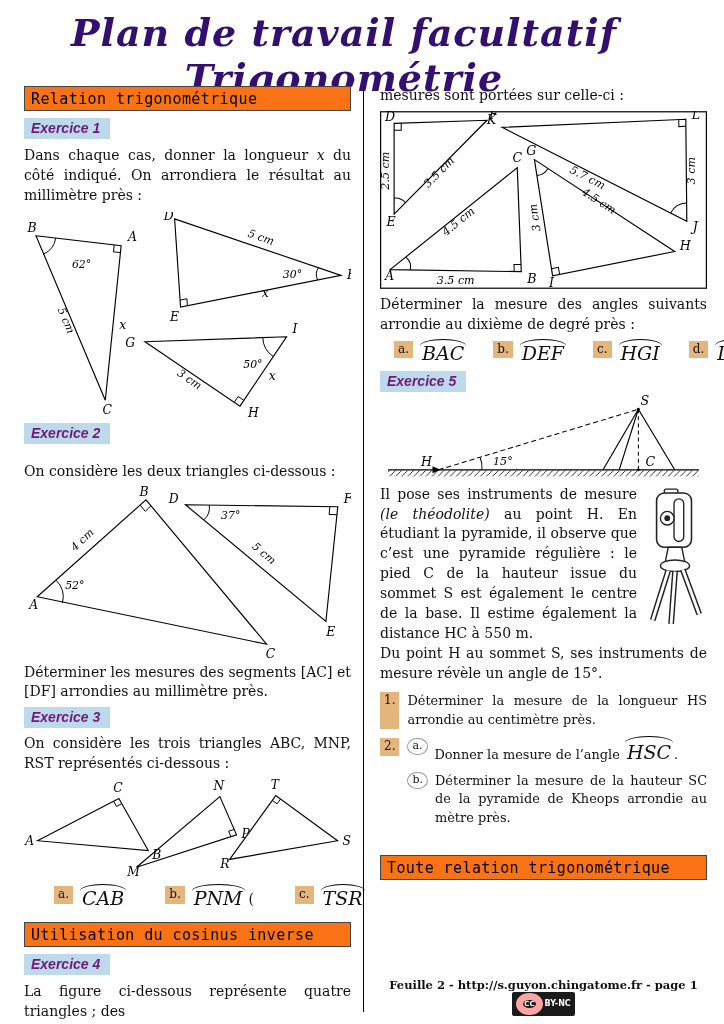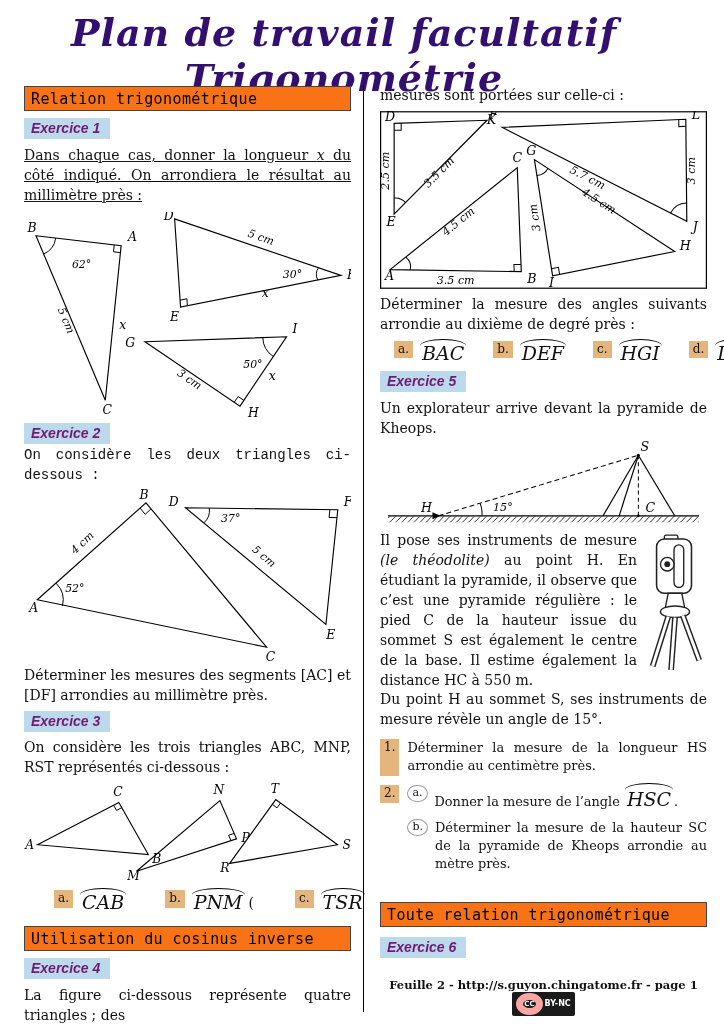--- a/index.html
+++ b/index.html
@@ -53,21 +53,21 @@
 
   <div class="title">Plan de travail facultatif Trigonométrie</div>
   <div class="divider"></div>
 
   <div class="col col-left">
 
     <div class="section-box">Relation trigonométrique</div>
 
     <div style="margin-top:7px;"><span class="ex-badge">Exercice 1</span></div>
 
-    <div class="para" style="margin-top:7px;text-decoration:underline;"><span>Dans chaque cas, donner la longueur </span><span class="mi">x</span><span> du côté indiqué. On arrondiera le résultat au millimètre près :</span></div>
+    <div class="para" style="margin-top:7px;"><span>Dans chaque cas, donner la longueur </span><span class="mi">x</span><span> du côté indiqué. On arrondiera le résultat au millimètre près :</span></div>
 
     <svg width="327" height="206" viewBox="0 0 330 208" style="margin-top:6px;display:block;">
       <g>
         <polygon class="edge" points="12,24 98,34 82,190"></polygon>
         <polyline class="mark" points="91,33.2 90.3,40.2 97.3,41"></polyline>
         <path class="mark" d="M31.9,26.3 Q30.4,37.8 19.7,42.5"></path>
         <text class="ang" x="58" y="57" text-anchor="middle">62°</text>
         <text class="len" x="39" y="111" text-anchor="middle" transform="rotate(67 39 111)">5 cm</text>
         <text x="96" y="118">x</text>
         <text x="8" y="20" text-anchor="middle">B</text>
@@ -93,21 +93,21 @@
         <text class="len" x="165" y="172" text-anchor="middle" transform="rotate(34 165 172)">3 cm</text>
         <text x="247" y="170">x</text>
         <text x="112" y="136" text-anchor="end">G</text>
         <text x="271" y="122">I</text>
         <text x="226" y="207">H</text>
       </g>
     </svg>
 
     <div style="margin-top:5px;"><span class="ex-badge">Exercice 2</span></div>
 
-    <div class="para" style="margin-top:2px;font-family:Liberation Mono, monospace;">On considère les deux triangles ci-dessous :</div>
+    <div class="para" style="margin-top:18px;">On considère les deux triangles ci-dessous :</div>
 
     <svg width="327" height="174" viewBox="0 0 330 176" style="margin-top:4px;display:block;">
       <g>
         <polygon class="edge" points="13,112 123,14 245,160"></polygon>
         <polyline class="mark" points="117.1,19.4 122.2,25.6 128,20.2"></polyline>
         <path class="mark" d="M32.1,95.3 Q41.9,105 38.5,118.3"></path>
         <text class="ang" x="51" y="104" text-anchor="middle">52°</text>
         <text class="len" x="61" y="57" text-anchor="middle" transform="rotate(-43 61 57)">4 cm</text>
         <text x="5" y="124">A</text>
         <text x="121" y="10" text-anchor="middle">B</text>
@@ -244,21 +244,20 @@
         </span>
       <span class="qitem-inline">
           <span class="qbadge">d.</span>
           <span class="hat math-ital">LJK</span>
         </span>
     </div>
 
 
     <div style="margin-top:7px;"><span class="ex-badge">Exercice 5</span></div>
 
-    <div class="para" style="margin-top:7px;">Un explorateur arrive devant la pyramide de Kheops.</div>
 
     <svg width="327" height="82" viewBox="0 0 324 81" style="margin-top:3px;display:block;">
       <defs>
         <pattern id="hatch" patternUnits="userSpaceOnUse" width="6" height="6">
           <path d="M0,6 L6,0" stroke="#000" stroke-width="0.8"></path>
         </pattern>
       </defs>
       <rect x="8" y="74.5" width="308" height="6" fill="url(#hatch)"></rect>
       <line class="edge" x1="8" y1="74" x2="316" y2="74"></line>
       <g>
@@ -316,21 +315,20 @@
         </div>
         <div class="subitem">
           <span class="circ">b.</span>
           <span class="para-inline" style="flex:1;">Déterminer la mesure de la hauteur SC de la pyramide de Kheops arrondie au mètre près.</span>
         </div>
       </div>
     </div>
 
     <div class="section-box" style="margin-top:28px;">Toute relation trigonométrique</div>
 
-    <div style="margin-top:10px;"><span class="ex-badge">Exercice 6</span></div>
   </div>
 
   <div class="footer">
     <span>Feuille 2 - http://s.guyon.chingatome.fr - page 1</span>
     <span class="ccbadge"><span class="cc">CC</span><span>BY-NC</span></span>
   </div>
 
 </div>
 
 </body></html>

